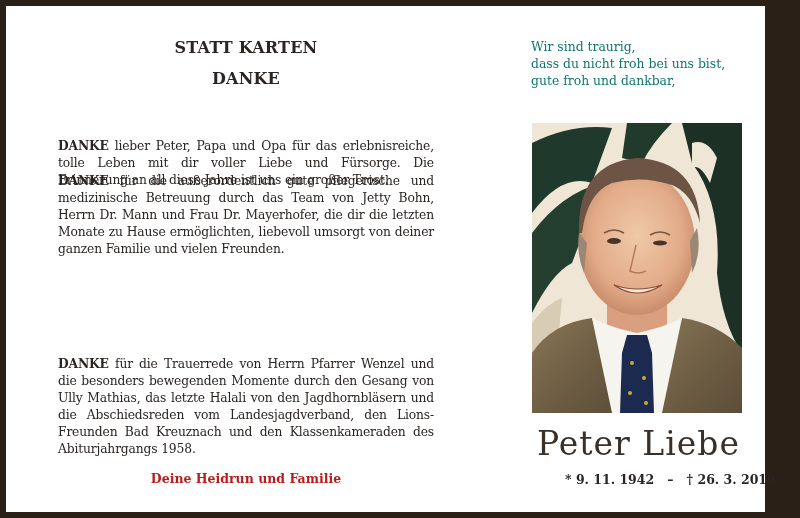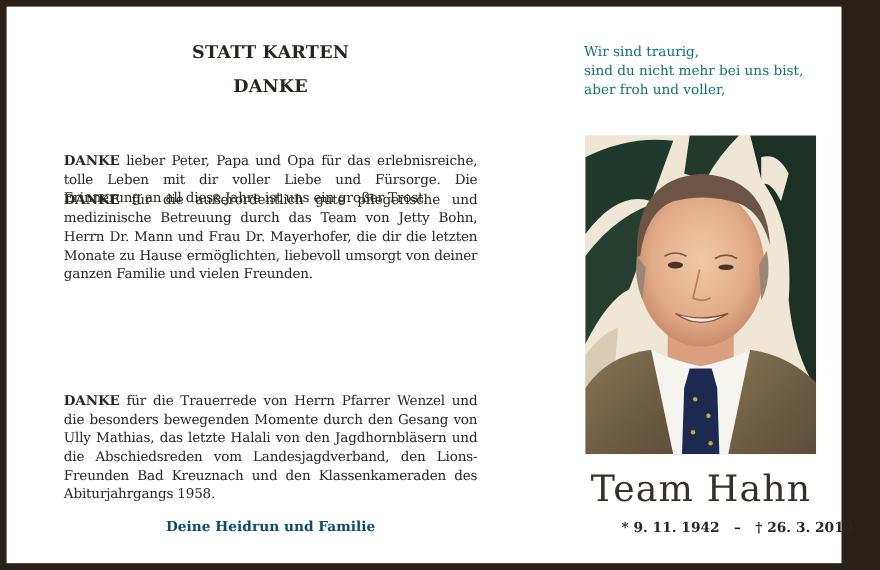--- a/index.html
+++ b/index.html
@@ -31,21 +31,21 @@
       color: #2a2522;
       letter-spacing: -0.15px;
     }
     .para b { font-weight: bold; }
     .p1 { top: 99px; margin-top: 32px; }
     .p2 { top: 166px; }
     .p3 { top: 266px; }
     .p4 { top: 349px; }
     .signature {
       position: absolute; top: 465px; left: 0; width: 376px; text-align: center;
-      font-weight: bold; font-size: 12.5px; color: #0c4a6e;
+      font-weight: bold; font-size: 12.5px; color: #b91c1c;
     }
     .right {
       position: absolute; left: 523px; top: 0; width: 265px; height: 506px;
     }
     .poem {
       position: absolute; top: 32px; left: 2px; width: 250px;
       font-size: 12.4px; line-height: 17px; color: #0f766e;
     }
     .poem div { white-space: nowrap; }
     .photo {
@@ -79,22 +79,22 @@
 
 
       <p class="para p4"><b>DANKE</b><span> für die Trauerrede von Herrn Pfarrer Wenzel und die besonders bewegenden Momente durch den Gesang von Ully Mathias, das letzte Halali von den Jagdhornbläsern und die Abschiedsreden vom Landesjagdverband, den Lions-Freunden Bad Kreuznach und den Klassenkameraden des Abiturjahrgangs 1958.</span></p>
 
       <div class="signature">Deine Heidrun und Familie</div>
     </div>
 
     <div class="right">
       <div class="poem">
         <div>Wir sind traurig,</div>
-        <div>sind du nicht mehr bei uns bist,</div>
-        <div>aber froh und voller,</div>
+        <div>dass du nicht froh bei uns bist,</div>
+        <div>gute froh und dankbar,</div>
       </div>
 
       <div class="photo" title="Portrait photo of Peter Hahn">
         <svg width="210" height="290" viewBox="0 0 210 290" xmlns="http://www.w3.org/2000/svg">
           <defs>
             <radialGradient id="face" cx="50%" cy="45%" r="55%">
               <stop offset="0%" stop-color="#f0c9a8"></stop>
               <stop offset="70%" stop-color="#e2ab88"></stop>
               <stop offset="100%" stop-color="#c98c6c"></stop>
             </radialGradient>
@@ -136,18 +136,18 @@
           <ellipse cx="128" cy="120" rx="7" ry="2.5" fill="#4a3328"></ellipse>
           <path d="M72 110 Q82 104 92 110" stroke="#7a5640" stroke-width="1.5" fill="none"></path>
           <path d="M118 112 Q128 106 138 112" stroke="#7a5640" stroke-width="1.5" fill="none"></path>
 
           <path d="M104 122 Q100 140 98 148 Q106 152 114 148" stroke="#b87a5c" stroke-width="1.5" fill="none"></path>
 
           <path d="M82 162 Q105 178 130 162 Q105 170 82 162 Z" fill="#f3ead8" stroke="#8c4a3a" stroke-width="1.2"></path>
         </svg>
       </div>
 
-      <div class="name">Team Hahn</div>
+      <div class="name">Peter Liebe</div>
       <div class="dates">* 9. 11. 1942   –   † 26. 3. 2019</div>
     </div>
 
   </div>
 </div>
 
 </body></html>

